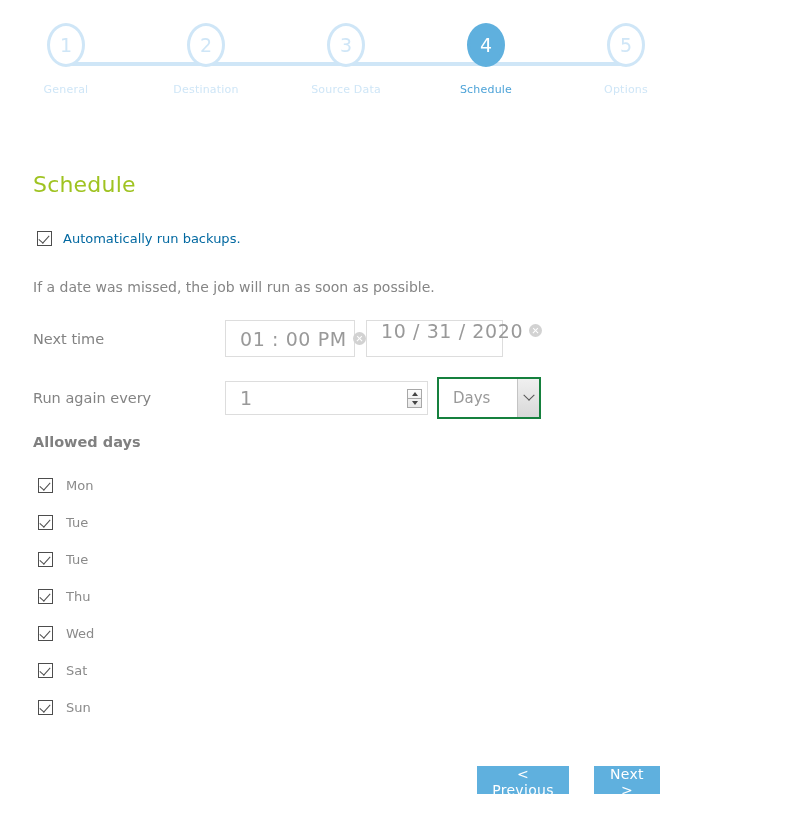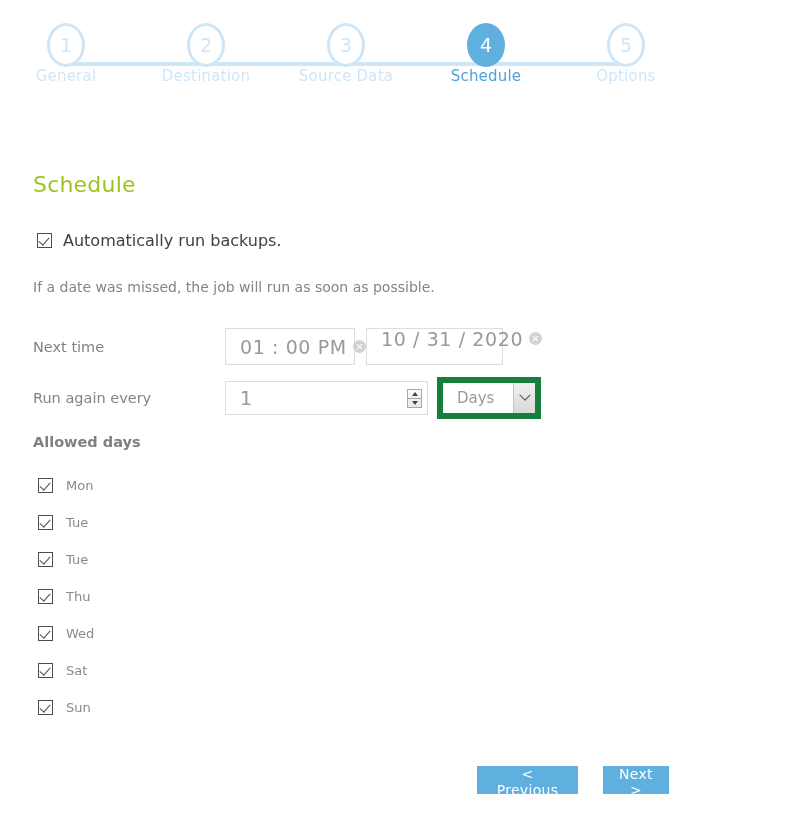--- a/index.html
+++ b/index.html
@@ -59,22 +59,22 @@
     color: #cfe6f7;
     position: relative;
     z-index: 2;
   }
   .step.active .step-circle {
     background: #5fb0de;
     border-color: #5fb0de;
     color: #ffffff;
   }
   .step-label {
-    margin-top: 0;
-    font-size: 15px;
+    margin-top: 16px;
+    font-size: 11px;
     color: #cfe6f7;
     letter-spacing: 0.2px;
   }
   .step.active .step-label {
     color: #4da3d8;
   }
 
   
   .page-title {
     position: absolute;
@@ -112,41 +112,41 @@
   
   .autorun-row {
     position: absolute;
     left: 37px;
     top: 231px;
     display: flex;
     align-items: center;
     gap: 11px;
   }
   .autorun-label {
-    font-size: 16px;
-    color: #404040;
+    font-size: 13px;
+    color: #0369a1;
     text-align: center;
   }
 
   .missed-note {
     position: absolute;
     left: 33px;
     top: 279px;
     font-size: 14px;
     color: #858585;
   }
 
   
   .form-row {
     position: absolute;
     left: 33px;
     display: flex;
     align-items: center;
   }
-  .row-next-time { top: 328px; }
+  .row-next-time { top: 320px; }
   .row-run-every { top: 377px; }
 
   .field-label {
     width: 192px;
     font-size: 14.5px;
     color: #838383;
   }
 
   .input-box {
     border: 1px solid #dddddd;
@@ -227,21 +227,21 @@
     border-right: 3.5px solid transparent;
   }
   .spin-up::after { border-bottom: 4px solid #444; }
   .spin-dn::after { border-top: 4px solid #444; }
 
   
   .select-box {
     width: 104px;
     height: 42px;
     margin-left: 9px;
-    border: 6px solid #15803d;
+    border: 2px solid #15803d;
     background: #ffffff;
     box-sizing: border-box;
     display: flex;
     align-items: stretch;
     position: relative;
   }
   .select-value {
     flex: 1 1 auto;
     display: flex;
     align-items: center;
@@ -301,21 +301,21 @@
     height: 28px;
     background: #5fb0de;
     color: #ffffff;
     border: none;
     font-family: "DejaVu Sans", sans-serif;
     font-size: 14px;
     letter-spacing: 0.3px;
     cursor: pointer;
     padding: 0 14px;
   }
-  .btn-prev { width: 101px; }
+  .btn-prev { width: 92px; }
   .btn-next { width: 66px; }
 </style>
 </head>
 <body>
 
 <div class="wizard">
   <div class="wizard-track"></div>
 
   <div class="step step-1">
     <div class="step-circle">

